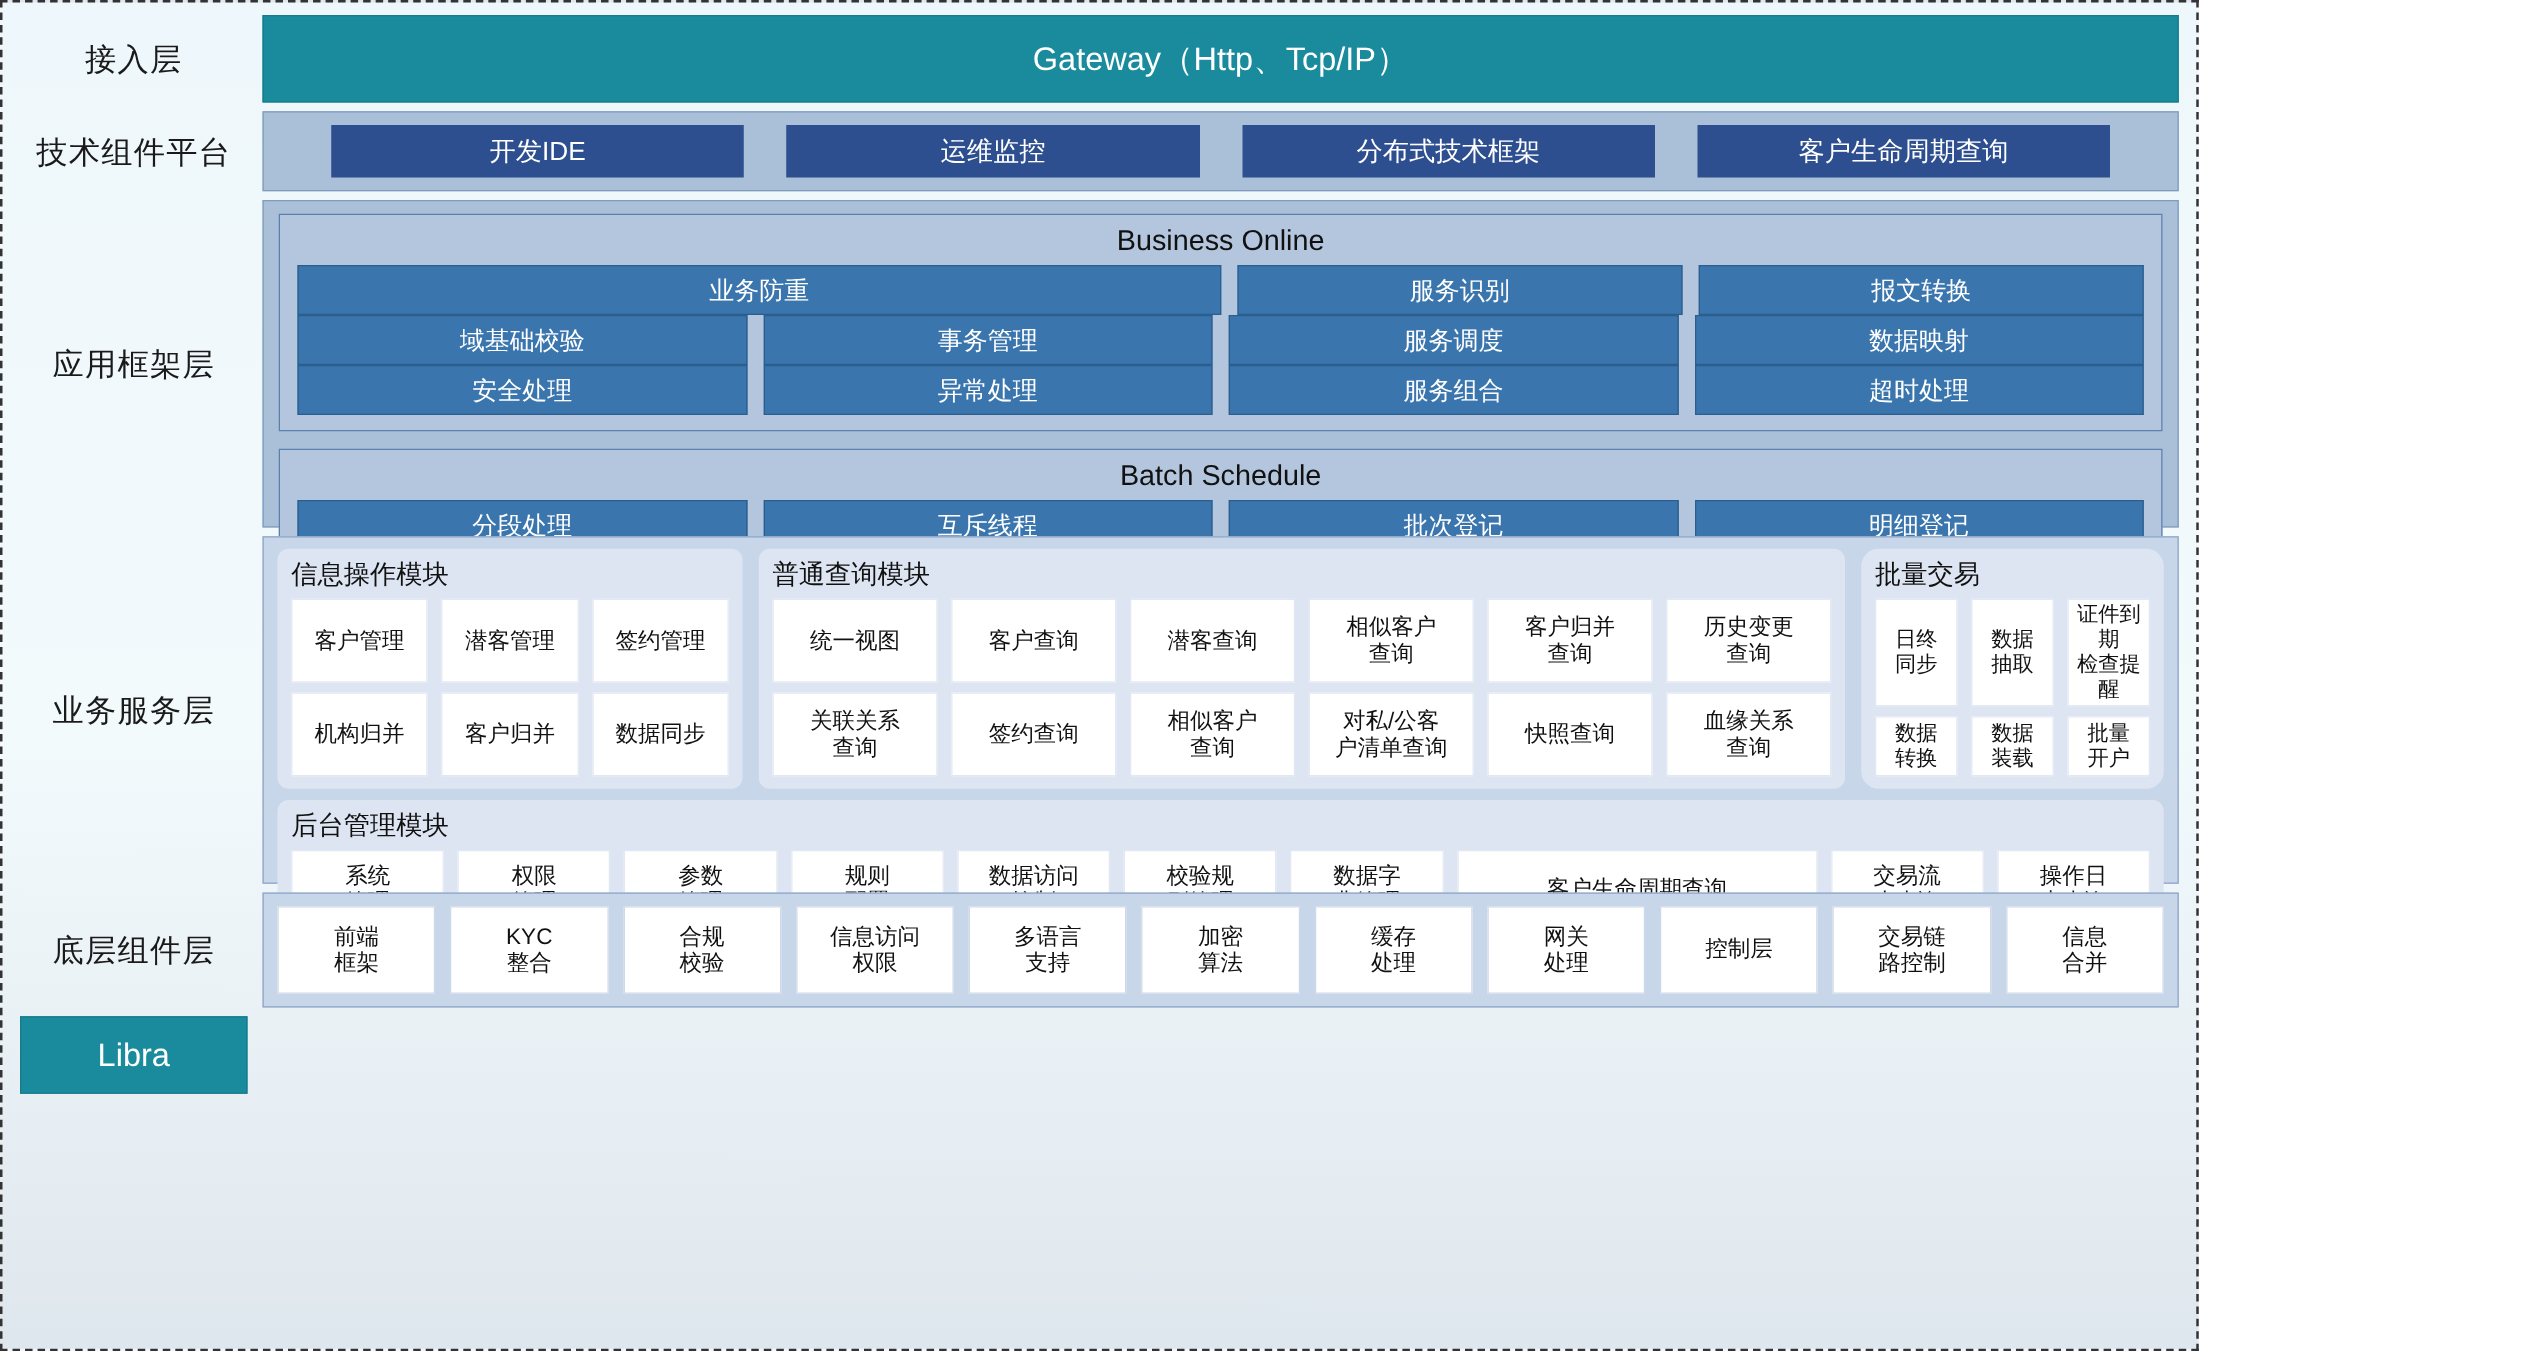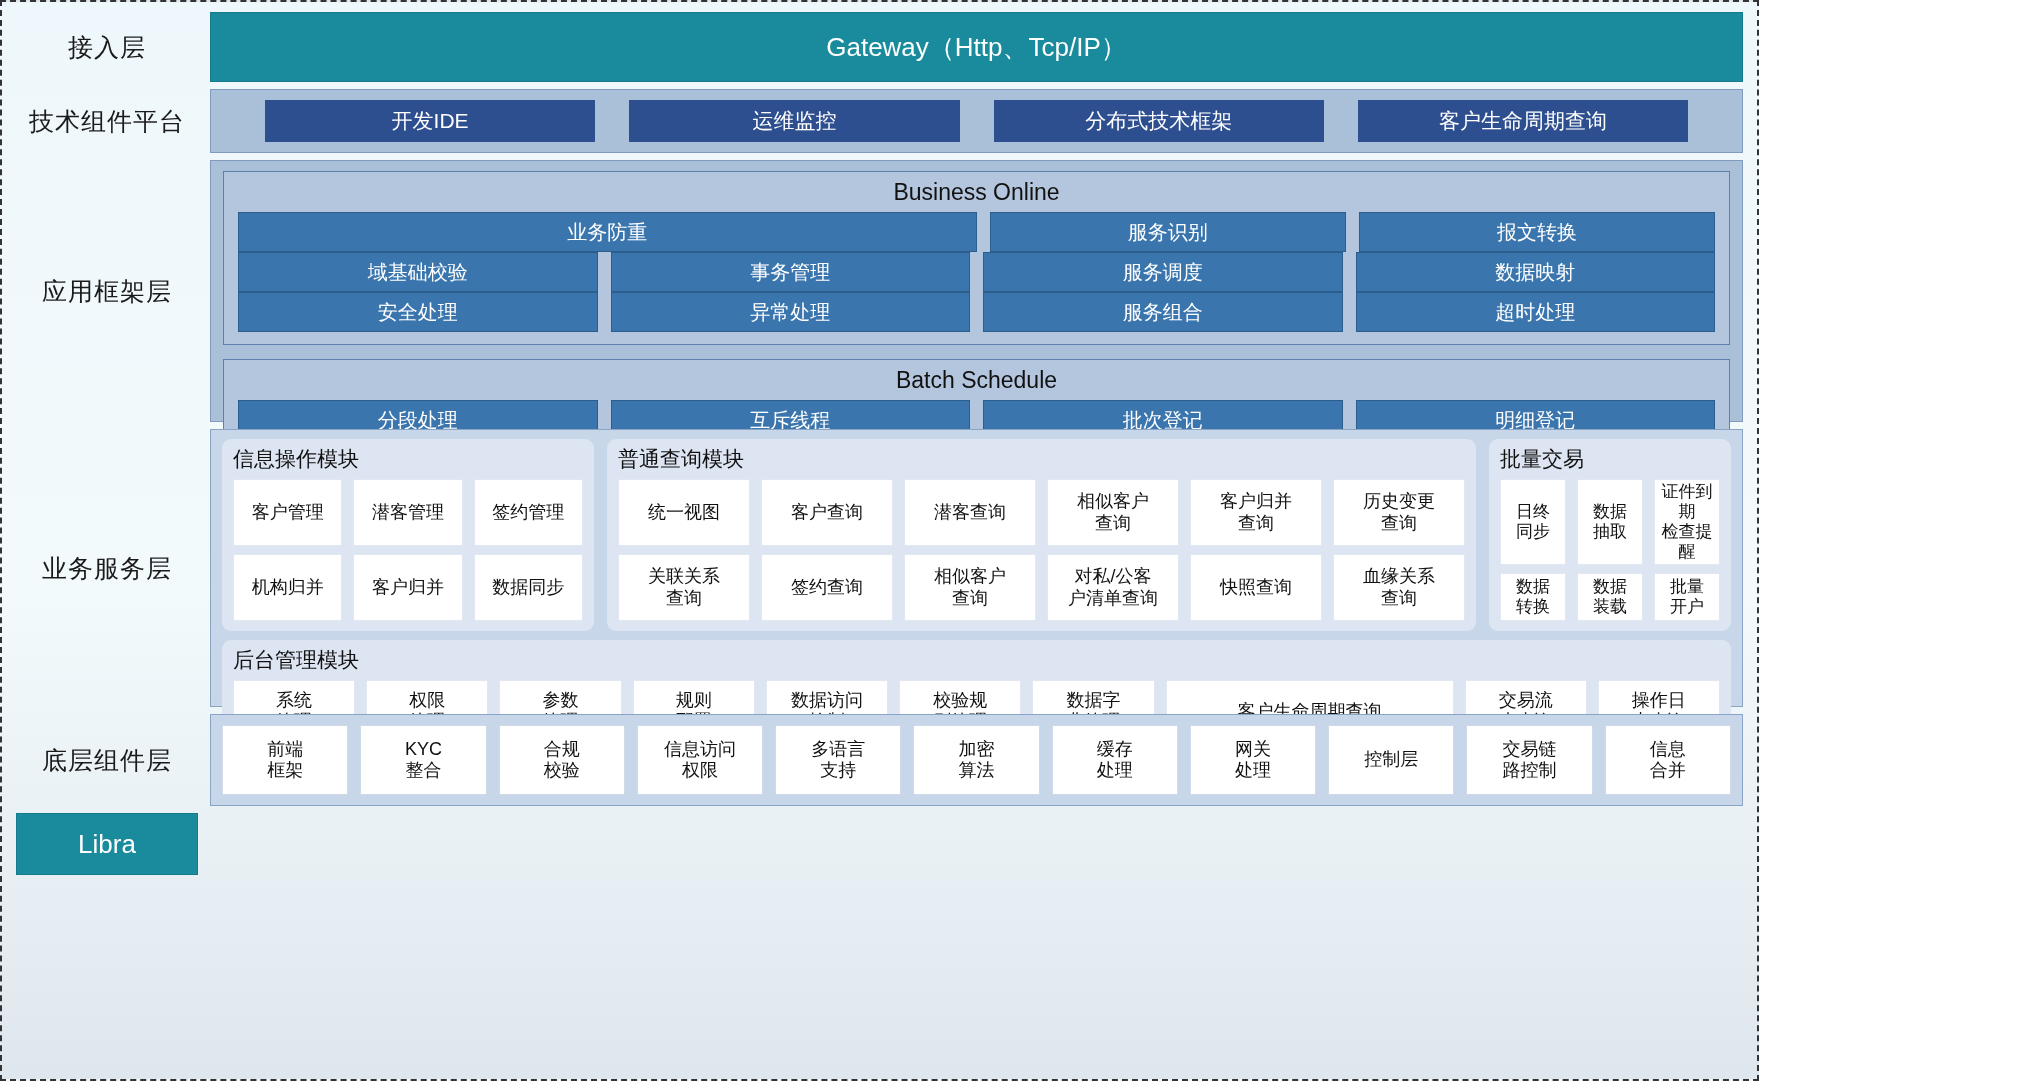--- a/index.html
+++ b/index.html
@@ -120,21 +120,21 @@
     color:#111;
     font-size:18px;
     line-height:1.18;
     text-align:center;
     display:flex; align-items:center; justify-content:center;
     flex:1; min-height:48px;
     padding:2px 3px;
   }
   .g-info{ flex:0 0 372px; }
   .g-query{ flex:1; }
-  .g-batch{ flex:0 0 242px; }
+  .g-batch{ flex:0 0 242px;border-radius:14px; }
   .g-batch .svc-cell{ font-size:17px; }
   .g-batch .svc-group-title{ font-size:21px; }
 
   .svc-admin{
     background:#dde5f2;
     border-radius:9px;
     padding:3px 11px 10px 11px;
     display:flex; flex-direction:column;
     flex:0 0 112px;
   }

